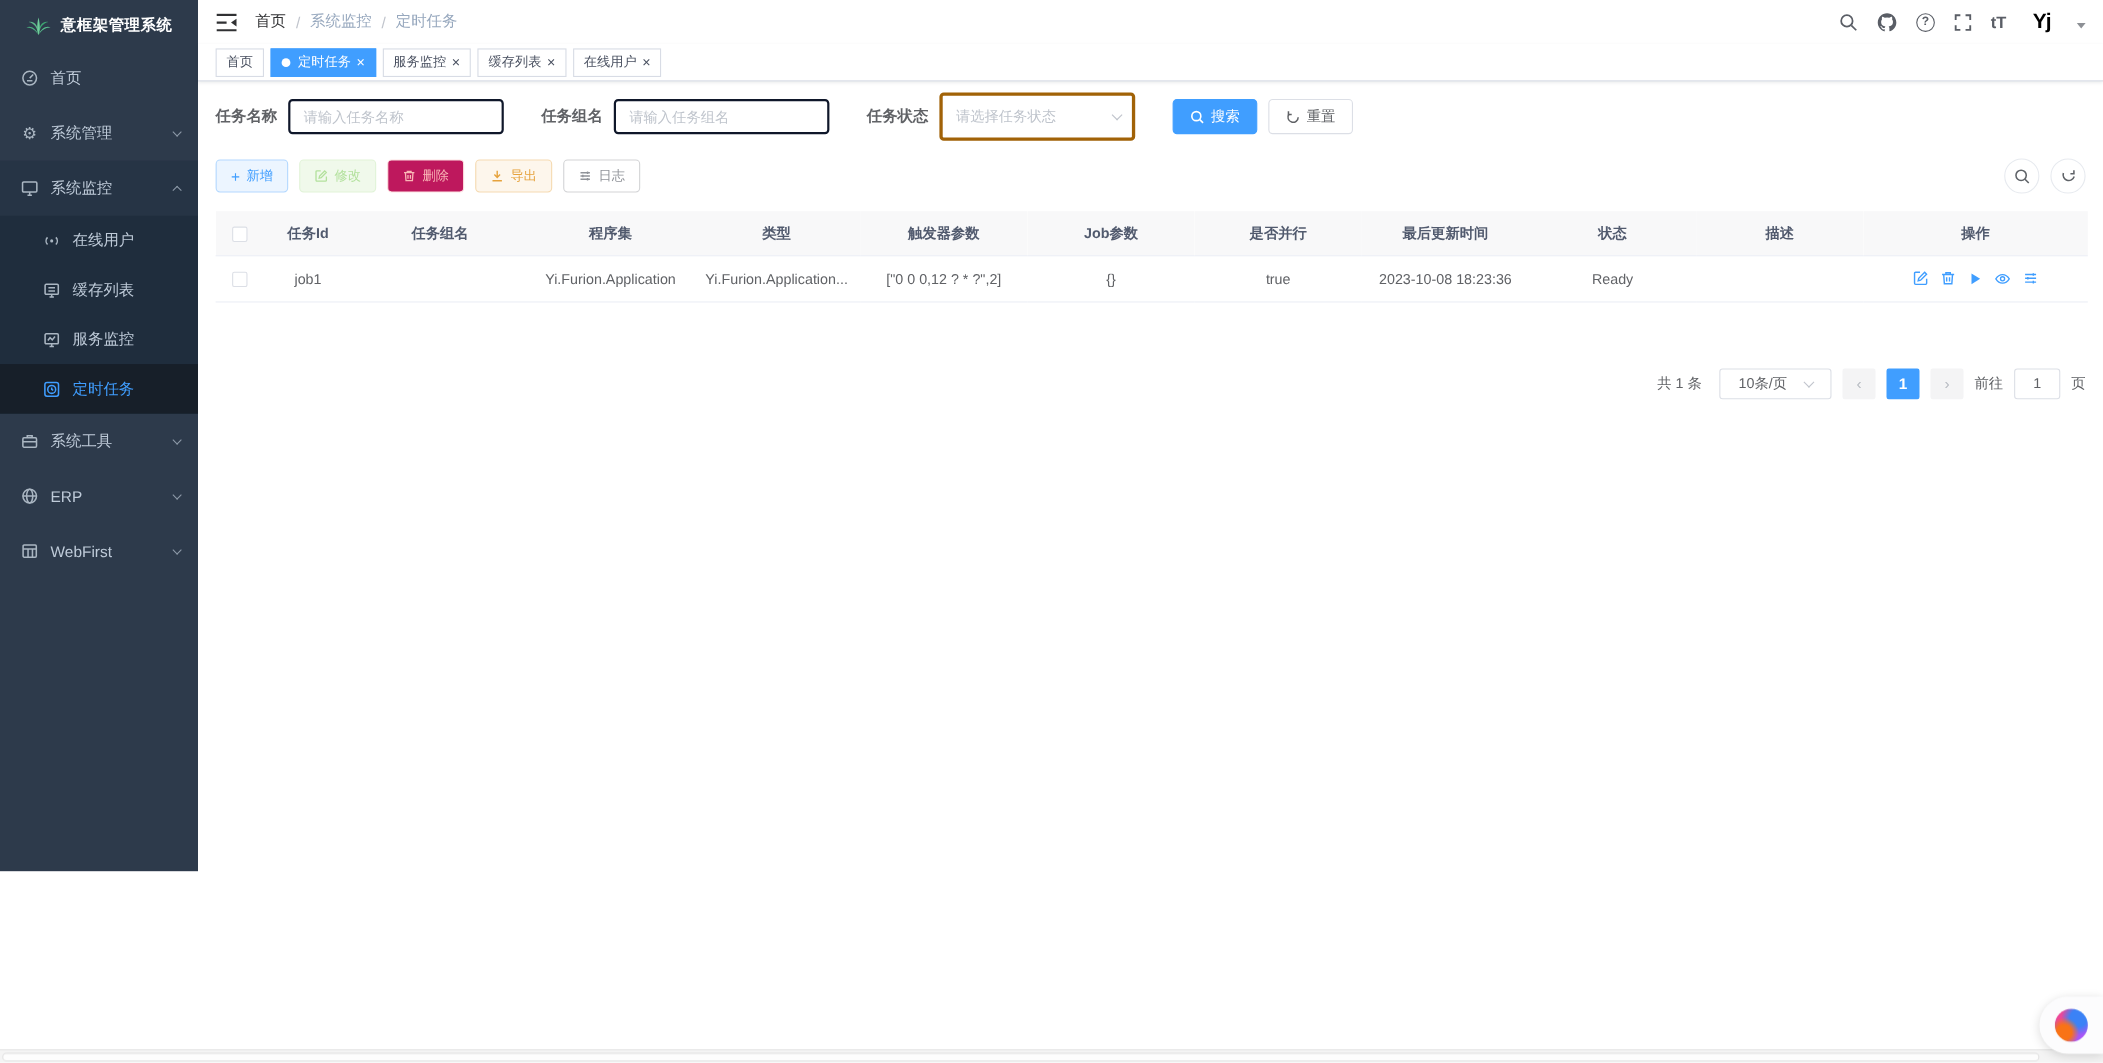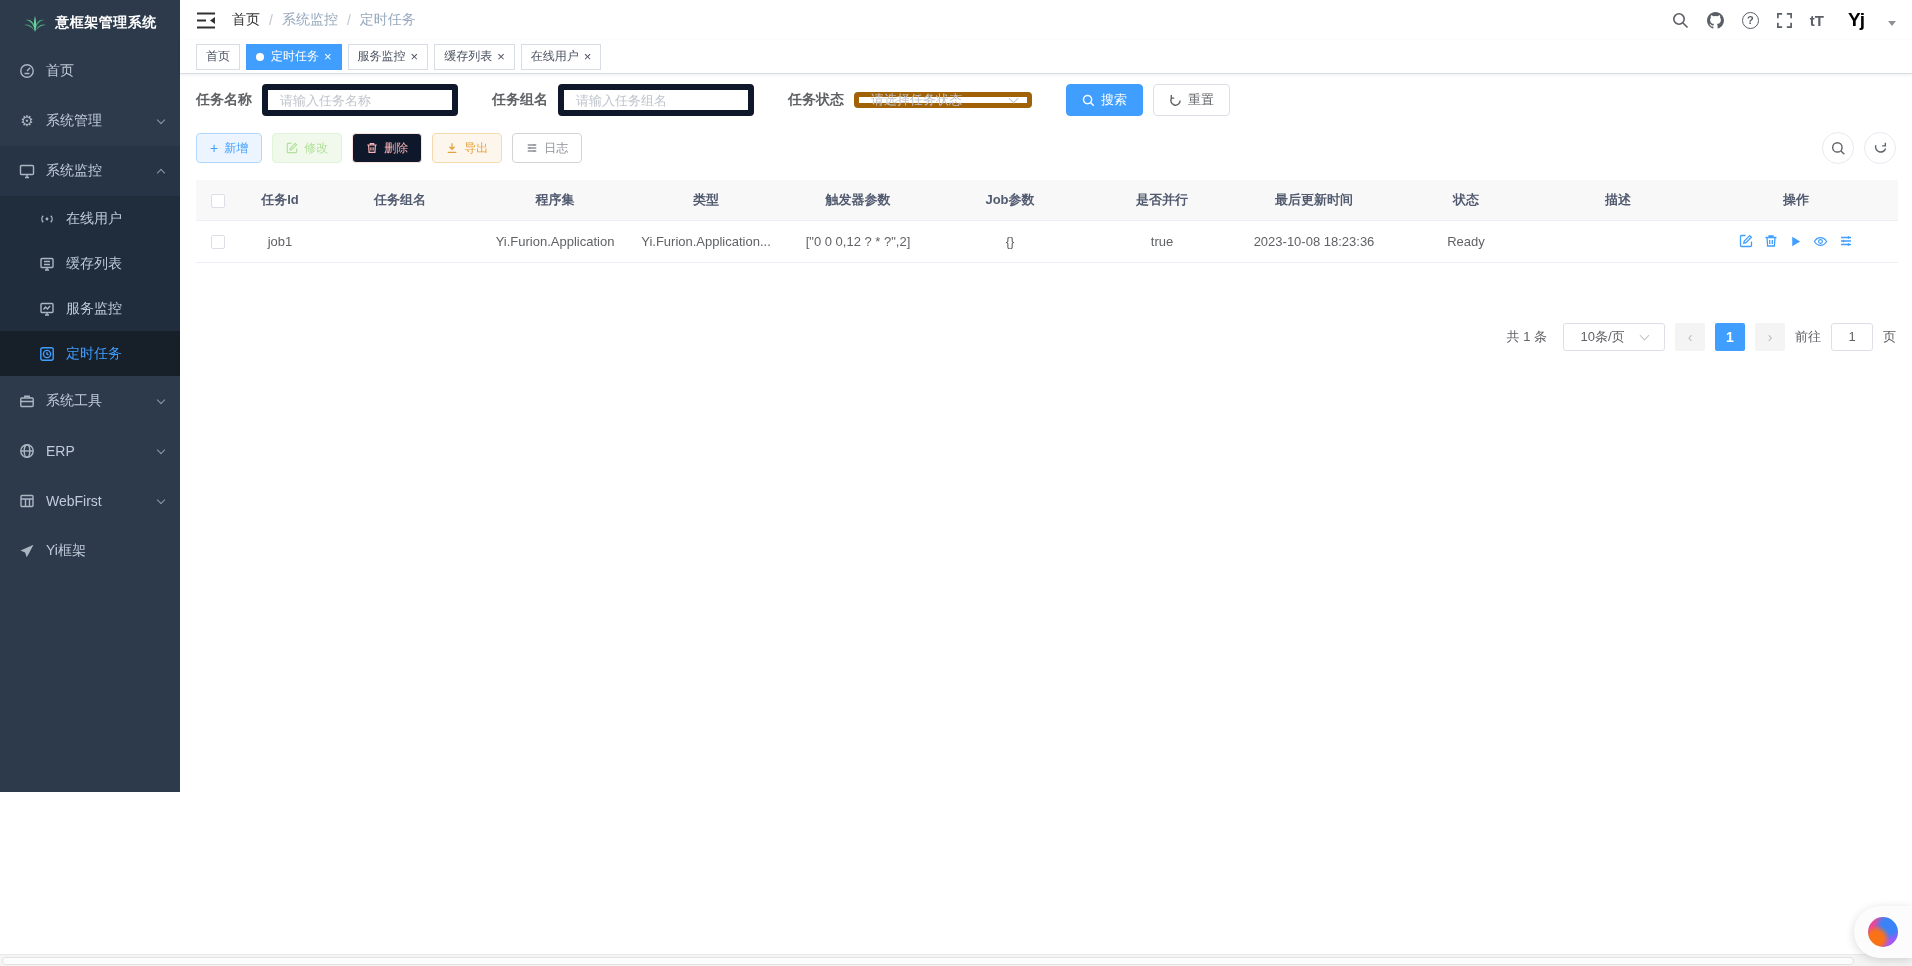--- a/index.html
+++ b/index.html
@@ -42,36 +42,36 @@
   .tabbar { height: 34px; display: flex; align-items: center; gap: 6px; padding: 0 16px; border-bottom: 1px solid #d8dce5; box-shadow: 0 1px 3px rgba(0,21,41,.08); }
   .tab { height: 26px; display: inline-flex; align-items: center; gap: 5px; padding: 0 9px; border: 1px solid #d8dce5; background: #fff; color: #495060; font-size: 12px; cursor: pointer; }
   .tab.active { background: #409eff; border-color: #409eff; color: #fff; }
   .tab.active::before { content: ""; width: 8px; height: 8px; border-radius: 50%; background: #fff; margin-right: 2px; }
   .tab .close { font-size: 13px; line-height: 1; cursor: pointer; }
 
   
   .content { flex: 1; padding: 10px 16px 0; }
   .filter-row { display: flex; align-items: center; }
   .f-label { font-size: 14px; font-weight: 700; color: #606266; margin-right: 10px; white-space: nowrap; }
-  .f-input { width: 196px; height: 32px; border: 6px solid #0f172a; border-radius: 4px; padding: 0 12px; font-size: 13px; color: #606266; outline: none; font-family: "Liberation Sans", sans-serif; }
+  .f-input { width: 196px; height: 32px; border: 2px solid #0f172a; border-radius: 4px; padding: 0 12px; font-size: 13px; color: #606266; outline: none; font-family: "Liberation Sans", sans-serif; }
   .f-input::placeholder { color: #bfc4cc; }
   .f-group { display: flex; align-items: center; }
   .f-group + .f-group { margin-left: 34px; }
-  .f-select { width: 178px; height: 16px; border: 5px solid #a16207; border-radius: 4px; padding: 0 10px 0 12px; font-size: 13px; color: #bfc4cc; display: flex; align-items: center; justify-content: space-between; cursor: pointer; background: #fff; }
+  .f-select { width: 178px; height: 44px; border: 3px solid #a16207; border-radius: 4px; padding: 0 10px 0 12px; font-size: 13px; color: #bfc4cc; display: flex; align-items: center; justify-content: space-between; cursor: pointer; background: #fff; }
   .sel-chev { width: 7px; height: 7px; border-right: 1.4px solid #c0c4cc; border-bottom: 1.4px solid #c0c4cc; transform: rotate(45deg); margin-top: -3px; }
   .btn { height: 32px; border-radius: 4px; font-size: 13px; display: inline-flex; align-items: center; gap: 6px; padding: 3px 15px; cursor: pointer; border: 1px solid #dcdfe6; background: #fff; color: #606266; font-family: "Liberation Sans", sans-serif; }
   .btn-primary { background: #409eff; border-color: #409eff; color: #fff; }
   .btn-search { margin-left: 34px; }
   .btn-reset { margin-left: 10px; }
 
   .toolbar-row { margin-top: 16px; display: flex; align-items: center; gap: 10px; }
   .tbtn { height: 30px; padding: 0 13px; font-size: 12px; border-radius: 4px; display: inline-flex; align-items: center; gap: 6px; cursor: pointer; border: 1px solid transparent; background: #fff; font-family: "Liberation Sans", sans-serif; }
   .tbtn-add    { color: #409eff; background: #ecf5ff; border-color: #b3d8ff; }
   .tbtn-edit   { color: #b3e19d; background: #f0f9eb; border-color: #e1f3d8; cursor: not-allowed; }
-  .tbtn-del    { color: #fab6b6; background: #0f172a; border-color: #fde2e2; cursor: not-allowed; }
+  .tbtn-del    { color: #fab6b6; background: #be185d; border-color: #fde2e2; cursor: not-allowed; }
   .tbtn-export { color: #e6a23c; background: #fdf6ec; border-color: #f5dab1; }
   .tbtn-log    { color: #909399; background: #fff;    border-color: #d3d4d6; }
   .tbtn .plus { font-size: 14px; line-height: 1; }
   .toolbar-right { margin-left: auto; display: flex; gap: 10px; }
   .circle-btn { width: 32px; height: 32px; border-radius: 50%; border: 1px solid #e7eaef; background: #fff; color: #5f6368; display: flex; align-items: center; justify-content: center; cursor: pointer; }
 
   table.grid { width: 100%; border-collapse: collapse; table-layout: fixed; margin-top: 16px; font-size: 13px; color: #606266; }
   .grid thead th { background: #f8f8f9; color: #515a6e; font-weight: 700; height: 40px; text-align: center; border-bottom: 1px solid #ebeef5; white-space: nowrap; overflow: hidden; }
   .grid tbody td { height: 42px; border-bottom: 1px solid #ebeef5; text-align: center; white-space: nowrap; overflow: hidden; }
   .checkbox { display: inline-block; width: 14px; height: 14px; border: 1px solid #dcdfe6; border-radius: 2px; background: #fff; vertical-align: middle; cursor: pointer; }
@@ -213,28 +213,20 @@
         <span class="micon">
           <svg width="16" height="16" viewBox="0 0 16 16" fill="none" stroke="currentColor" stroke-width="1.4">
             <rect x="2" y="2.5" width="12" height="11" rx="1"></rect>
               <path d="M2 6h12M6.5 6v7.5M10.5 6v7.5"></path>
           </svg>
         </span>
         <span class="label">WebFirst</span>
         <span class="chev"></span>
       </div>
 
-      <div class="menu-item">
-        <span class="micon">
-          <svg width="16" height="16" viewBox="0 0 16 16">
-            <path d="M14.5 1.8L1.5 7.6l4.6 1.9 1.6 4.7 2.2-3.6 4.6-8.8z" fill="currentColor"></path>
-          </svg>
-        </span>
-        <span class="label">Yi框架</span>
-      </div>
     </nav>
   </aside>
 
   <div class="main">
 
     <div class="topbar">
       <span class="hamburger">
         <svg width="20" height="17" viewBox="0 0 20 17" fill="none" stroke="#303133" stroke-width="2">
           <path d="M1 1.5h18M1 8.5h9M1 15.5h18"></path>
           <path d="M19 5l-5 3.5 5 3.5z" fill="#303133" stroke="none"></path>

